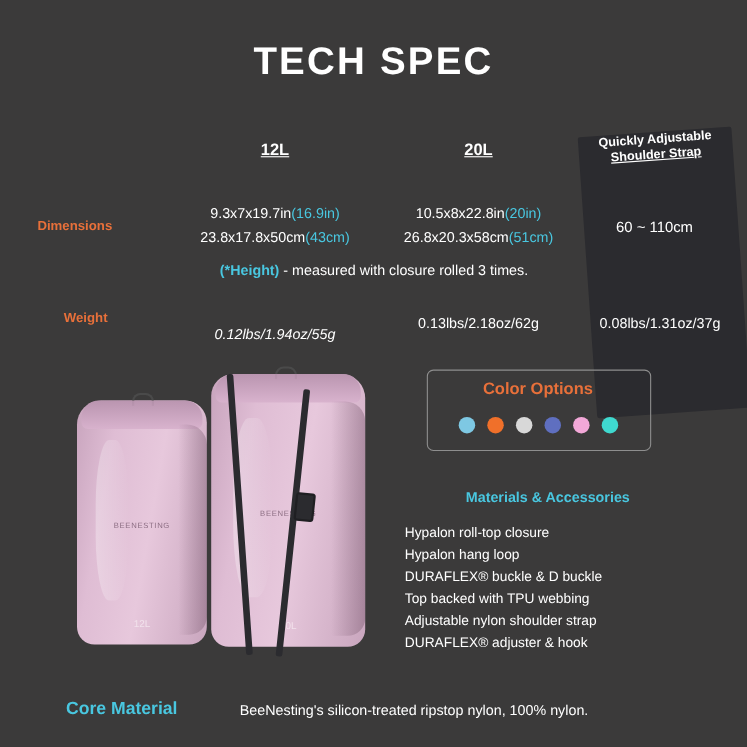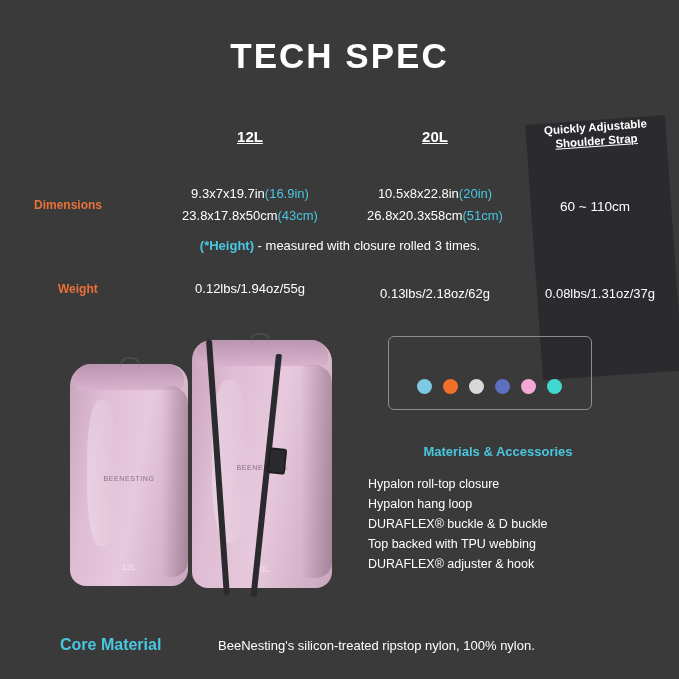--- a/index.html
+++ b/index.html
@@ -84,21 +84,21 @@
     position: absolute;
     left: 150px;
     top: 238px;
     width: 380px;
     text-align: center;
     font-size: 13px;
     color: #ffffff;
   }
   .note .accent { color: #49c7e0; font-weight: bold; }
 
-  #wt-12l   { left: 160px; top: 278px; width: 180px; }
+  #wt-12l   { left: 160px; top: 293px; width: 180px; font-style: italic; }
   #wt-20l   { left: 345px; top: 283px; width: 180px; }
   #wt-strap { left: 525px; top: 283px; width: 150px; }
 
   
   .product-area {
     position: absolute;
     left: 44px;
     top: 332px;
     width: 330px;
     height: 290px;
@@ -345,34 +345,36 @@
       <div class="shadow-r"></div>
       <div class="brand">BEENESTING</div>
       <div class="size-tag">20L</div>
     </div>
     <div class="strap"></div>
     <div class="strap2"></div>
     <div class="buckle"></div>
   </div>
 
   <div class="color-panel"></div>
+  <div class="color-title">Color Options</div>
   <div class="swatches">
     <span class="swatch" style="background:#7ec8e3"></span>
     <span class="swatch" style="background:#f0702a"></span>
     <span class="swatch" style="background:#d8d8d8"></span>
     <span class="swatch" style="background:#5f6fc0"></span>
     <span class="swatch" style="background:#f3a8d8"></span>
     <span class="swatch" style="background:#3fd9cf"></span>
   </div>
 
   <div class="materials-title">Materials &amp; Accessories</div>
   <div class="materials-list">
     <div>Hypalon roll-top closure</div>
     <div>Hypalon hang loop</div>
     <div>DURAFLEX® buckle &amp; D buckle</div>
     <div>Top backed with TPU webbing</div>
+    <div>Adjustable nylon shoulder strap</div>
     <div>DURAFLEX® adjuster &amp; hook</div>
   </div>
 
   <div class="core-label">Core Material</div>
   <div class="core-text">BeeNesting's silicon-treated ripstop nylon, 100% nylon.</div>
 
 </div>
 
 </body></html>

